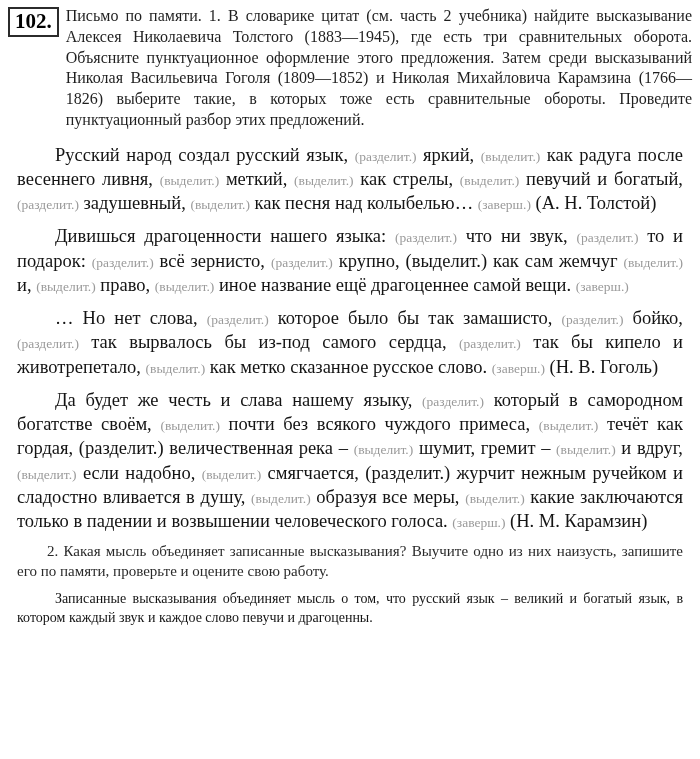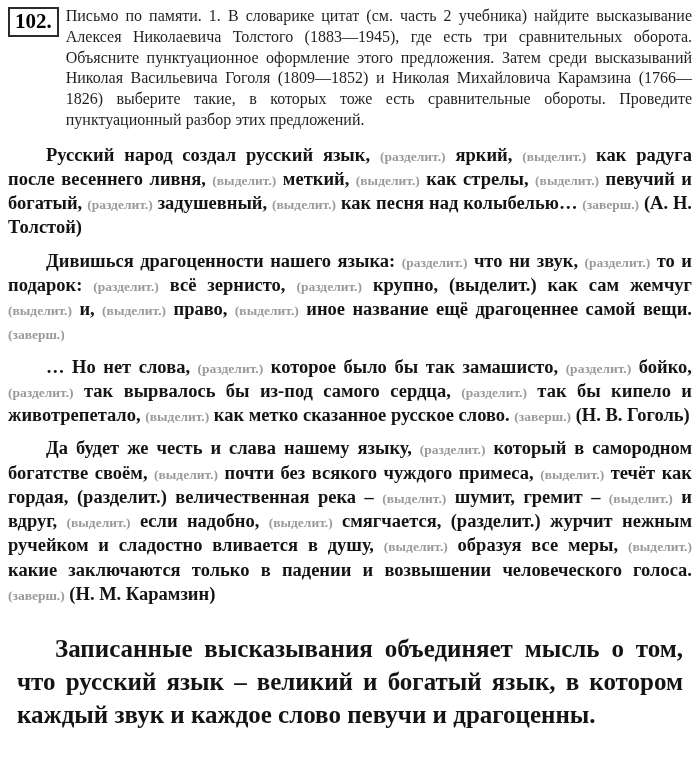--- a/index.html
+++ b/index.html
@@ -39,22 +39,21 @@
     letter-spacing: 0px;
     color: #000;
   }
   .task-text {
     font-size: 16px;
     line-height: 1.30;
     text-align: justify;
     color: #1f1f1f;
   }
   .body-block {
-    padding: 0 8px;
-    font-weight: bold;
+    padding: 0 17px;
   }
   p.para {
     margin: 0;
     text-indent: 38px;
     font-size: 18.5px;
     line-height: 1.31;
     text-align: justify;
     color: #141414;
   }
   .hint {
@@ -64,25 +63,25 @@
   }
   .small-task {
     font-size: 15px;
     line-height: 1.30;
     text-indent: 30px;
     text-align: justify;
     color: #2a2a2a;
     margin: 0;
   }
   .answer {
-    font-size: 25px;
+    font-size: 14px;
     line-height: 1.31;
     text-indent: 38px;
     text-align: justify;
-    margin: 9px;
+    margin: 0;
     color: #141414;
   }
   .spacer-lg { height: 12px; }
   .spacer-md { height: 9px; }
 </style>
 </head>
 <body>
 
 <div class="page">
 
@@ -97,19 +96,20 @@
     <p class="para"><span>Русский народ создал русский язык, </span><span class="hint">(разделит.)</span><span> яркий, </span><span class="hint">(выделит.)</span><span> как радуга после весеннего ливня, </span><span class="hint">(выделит.)</span><span> меткий, </span><span class="hint">(выделит.)</span><span> как стрелы, </span><span class="hint">(выделит.)</span><span> певучий и богатый, </span><span class="hint">(разделит.)</span><span> задушевный, </span><span class="hint">(выделит.)</span><span> как песня над колыбелью… </span><span class="hint">(заверш.)</span><span> (А. Н. Толстой)</span></p>
     <div class="spacer-md"></div>
     <p class="para"><span>Дивишься драгоценности нашего языка: </span><span class="hint">(разделит.)</span><span> что ни звук, </span><span class="hint">(разделит.)</span><span> то и подарок: </span><span class="hint">(разделит.)</span><span> всё зернисто, </span><span class="hint">(разделит.)</span><span> крупно, (выделит.) как сам жемчуг </span><span class="hint">(выделит.)</span><span> и, </span><span class="hint">(выделит.)</span><span> право, </span><span class="hint">(выделит.)</span><span> иное название ещё драгоценнее самой вещи. </span><span class="hint">(заверш.)</span></p>
     <div class="spacer-md"></div>
     <p class="para"><span>… Но нет слова, </span><span class="hint">(разделит.)</span><span> которое было бы так замашисто, </span><span class="hint">(разделит.)</span><span> бойко, </span><span class="hint">(разделит.)</span><span> так вырвалось бы из-под самого сердца, </span><span class="hint">(разделит.)</span><span> так бы кипело и животрепетало, </span><span class="hint">(выделит.)</span><span> как метко сказанное русское слово. </span><span class="hint">(заверш.)</span><span> (Н. В. Гоголь)</span></p>
     <div class="spacer-md"></div>
     <p class="para"><span>Да будет же честь и слава нашему языку, </span><span class="hint">(разделит.)</span><span> который в самородном богатстве своём, </span><span class="hint">(выделит.)</span><span> почти без всякого чуждого примеса, </span><span class="hint">(выделит.)</span><span> течёт как гордая, (разделит.) величественная река – </span><span class="hint">(выделит.)</span><span> шумит, гремит – </span><span class="hint">(выделит.)</span><span> и вдруг, </span><span class="hint">(выделит.)</span><span> если надобно, </span><span class="hint">(выделит.)</span><span> смягчается, (разделит.) журчит нежным ручейком и сладостно вливается в душу, </span><span class="hint">(выделит.)</span><span> образуя все меры, </span><span class="hint">(выделит.)</span><span> какие заключаются только в падении и возвышении человеческого голоса. </span><span class="hint">(заверш.)</span><span> (Н. М. Карамзин)</span></p>
 
     <div class="spacer-md"></div>
 
+    <p class="small-task">2. Какая мысль объединяет записанные высказывания? Выучите одно из них наизусть, запишите его по памяти, проверьте и оцените свою работу.</p>
 
     <div class="spacer-md"></div>
 
     <p class="answer">Записанные высказывания объединяет мысль о том, что русский язык – великий и богатый язык, в котором каждый звук и каждое слово певучи и драгоценны.</p>
   </div>
 
 </div>
 
 </body></html>

